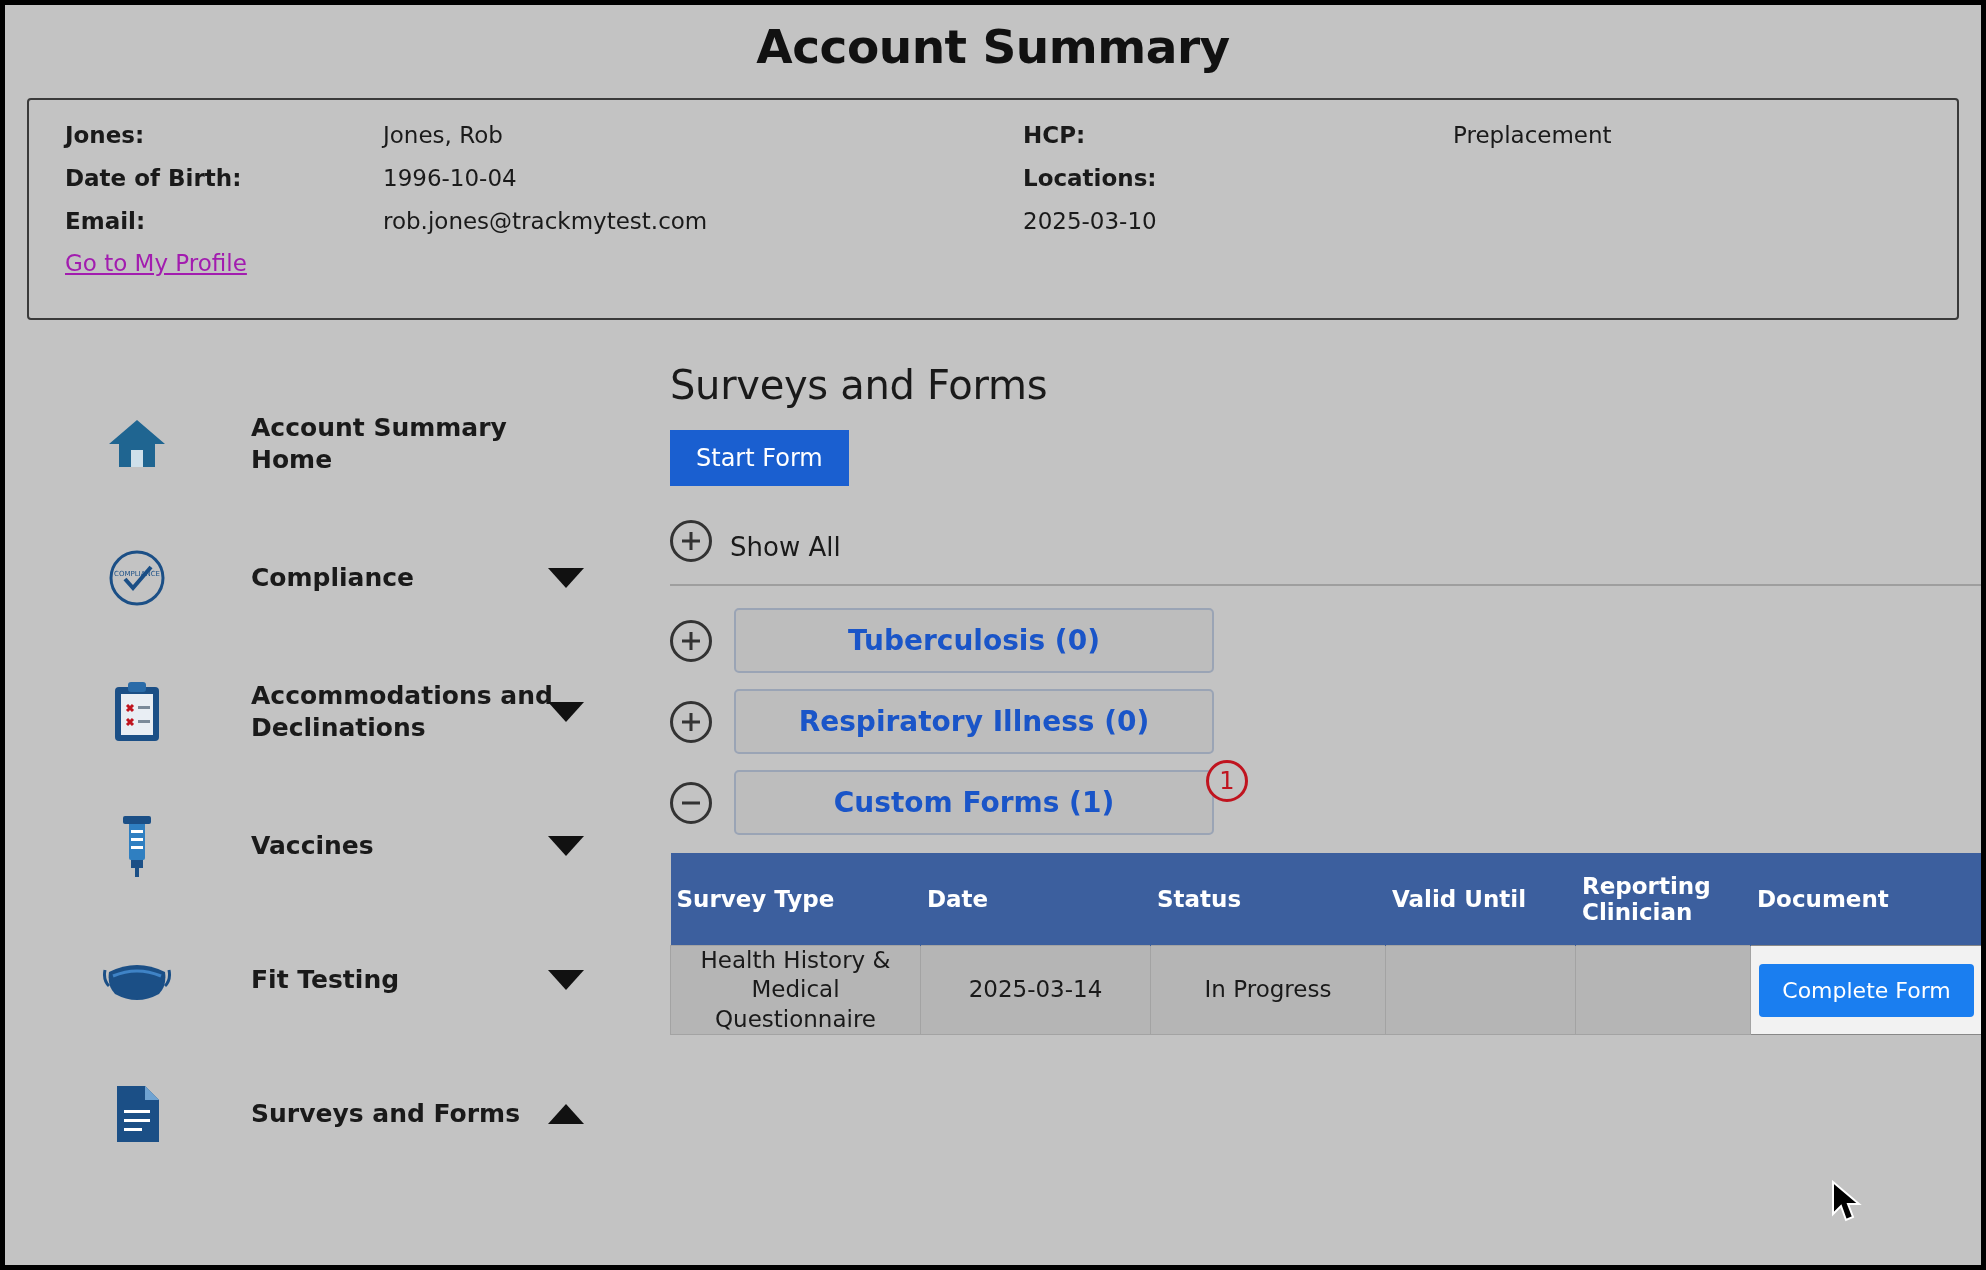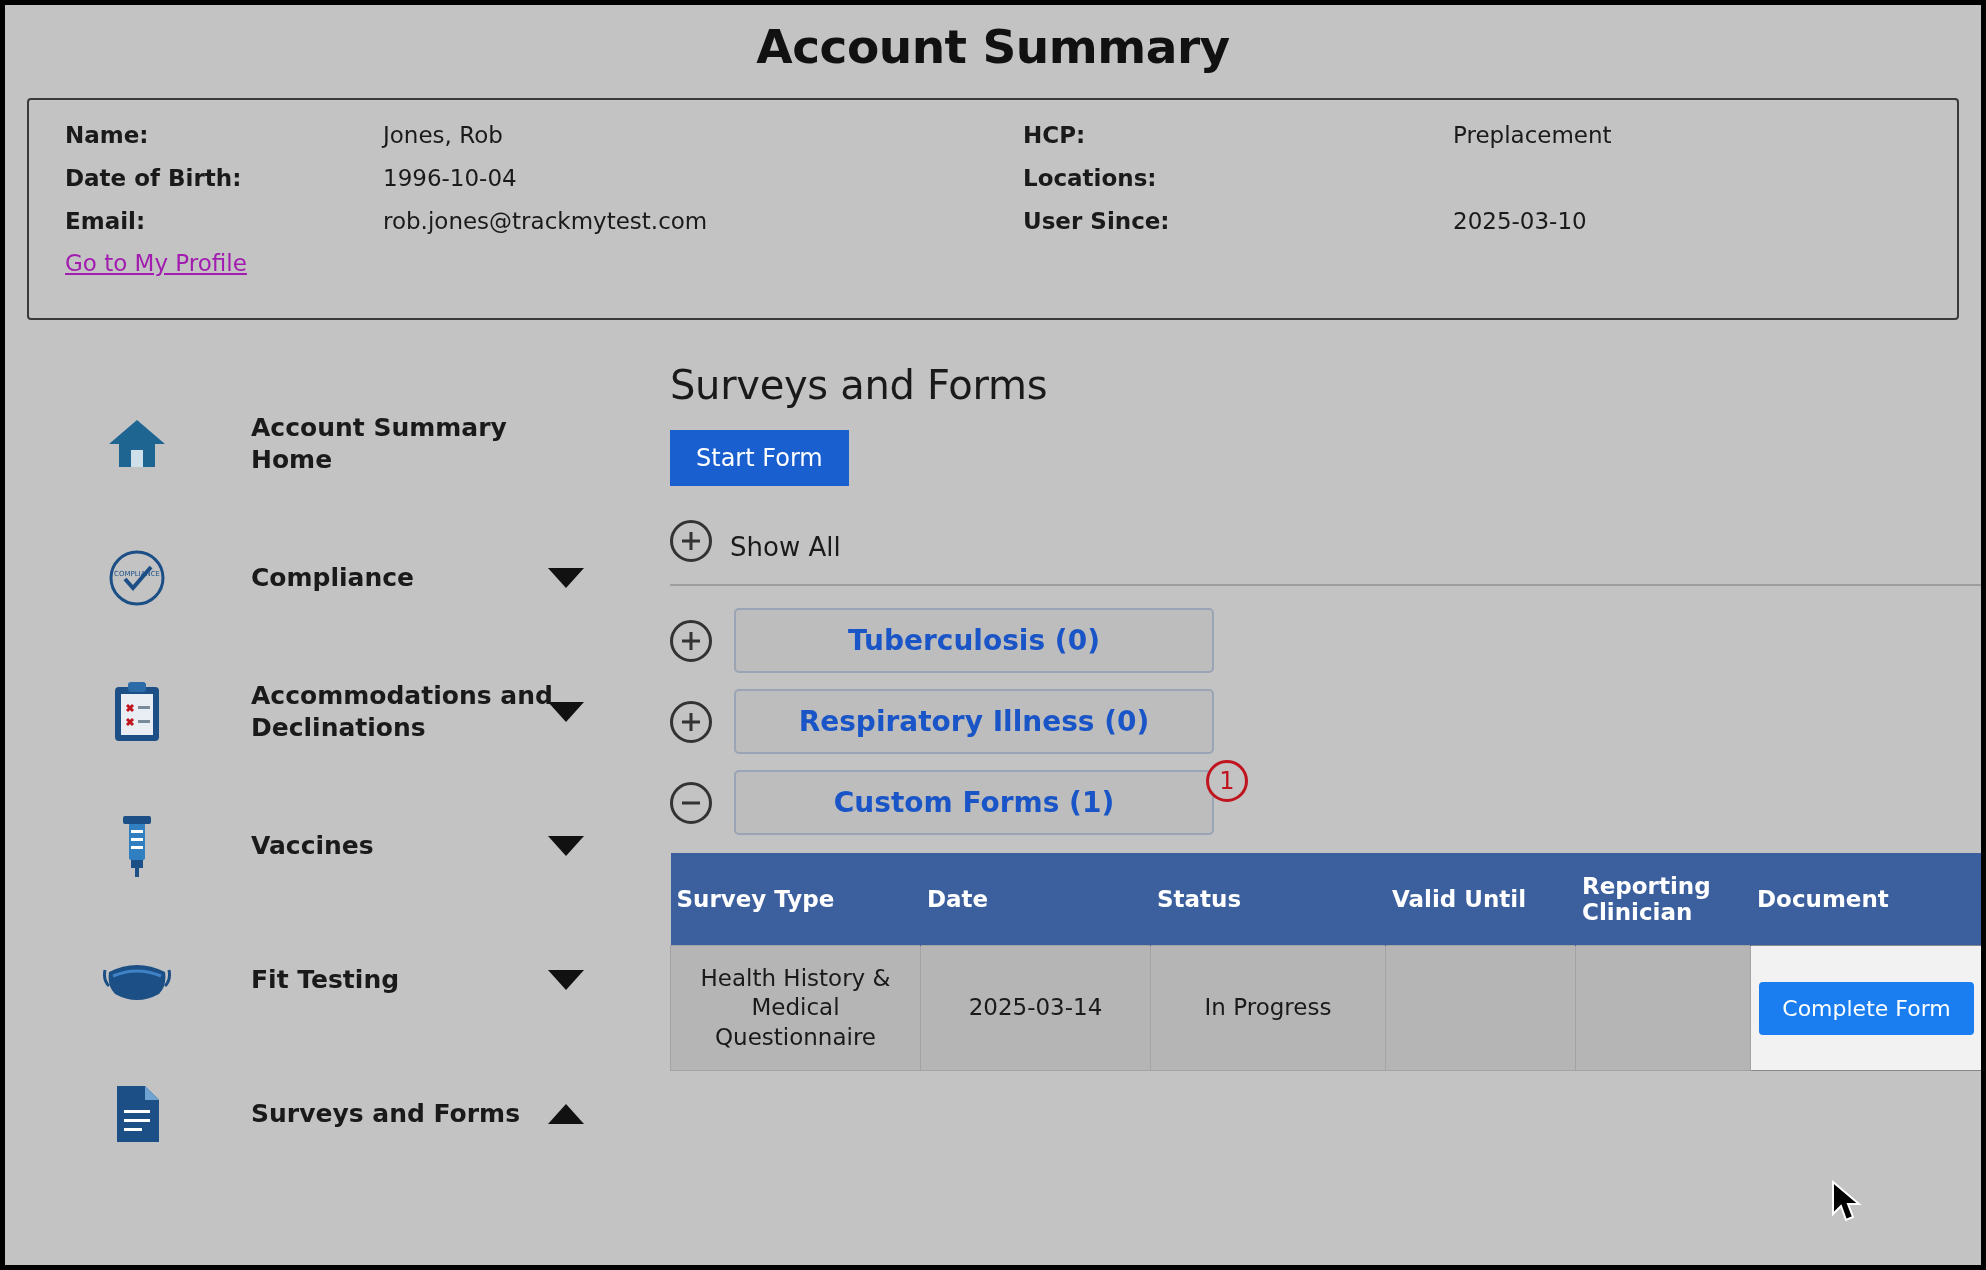--- a/index.html
+++ b/index.html
@@ -207,21 +207,21 @@
     color: #ffffff;
     font-size: 23px;
     font-weight: 700;
     padding: 20px 6px;
     text-align: left;
     border-right: 1px solid #3c5f9e;
   }
   .tbl tbody td {
     background: #b5b5b5;
     font-size: 23px;
-    padding: 18px 8px;
+    padding: 0 8px;
     text-align: center;
     border: 1px solid #a3a3a3;
     vertical-align: middle;
     line-height: 1.28;
   }
   .doc-cell {
     background: #f2f2f2 !important;
     border: 1px solid #888 !important;
   }
   .btn-complete {
@@ -248,33 +248,32 @@
 </style>
 </head>
 <body>
 
 <div class="screen">
 
   <div class="page-title">Account Summary</div>
 
   <div class="info-panel">
     <div class="info-grid">
-      <div class="info-label">Name:</div>
+      <div class="info-label">Jones:</div>
       <div class="info-value">Jones, Rob</div>
       <div class="info-label">HCP:</div>
       <div class="info-value">Preplacement</div>
 
       <div class="info-label">Date of Birth:</div>
       <div class="info-value">1996-10-04</div>
       <div class="info-label">Locations:</div>
       <div class="info-value"></div>
 
       <div class="info-label">Email:</div>
       <div class="info-value">rob.jones@trackmytest.com</div>
-      <div class="info-label">User Since:</div>
       <div class="info-value">2025-03-10</div>
     </div>
     <a class="profile-link">Go to My Profile</a>
   </div>
 
   <div class="body-wrap">
 
     <div class="sidebar">
 
       <div class="side-item">

